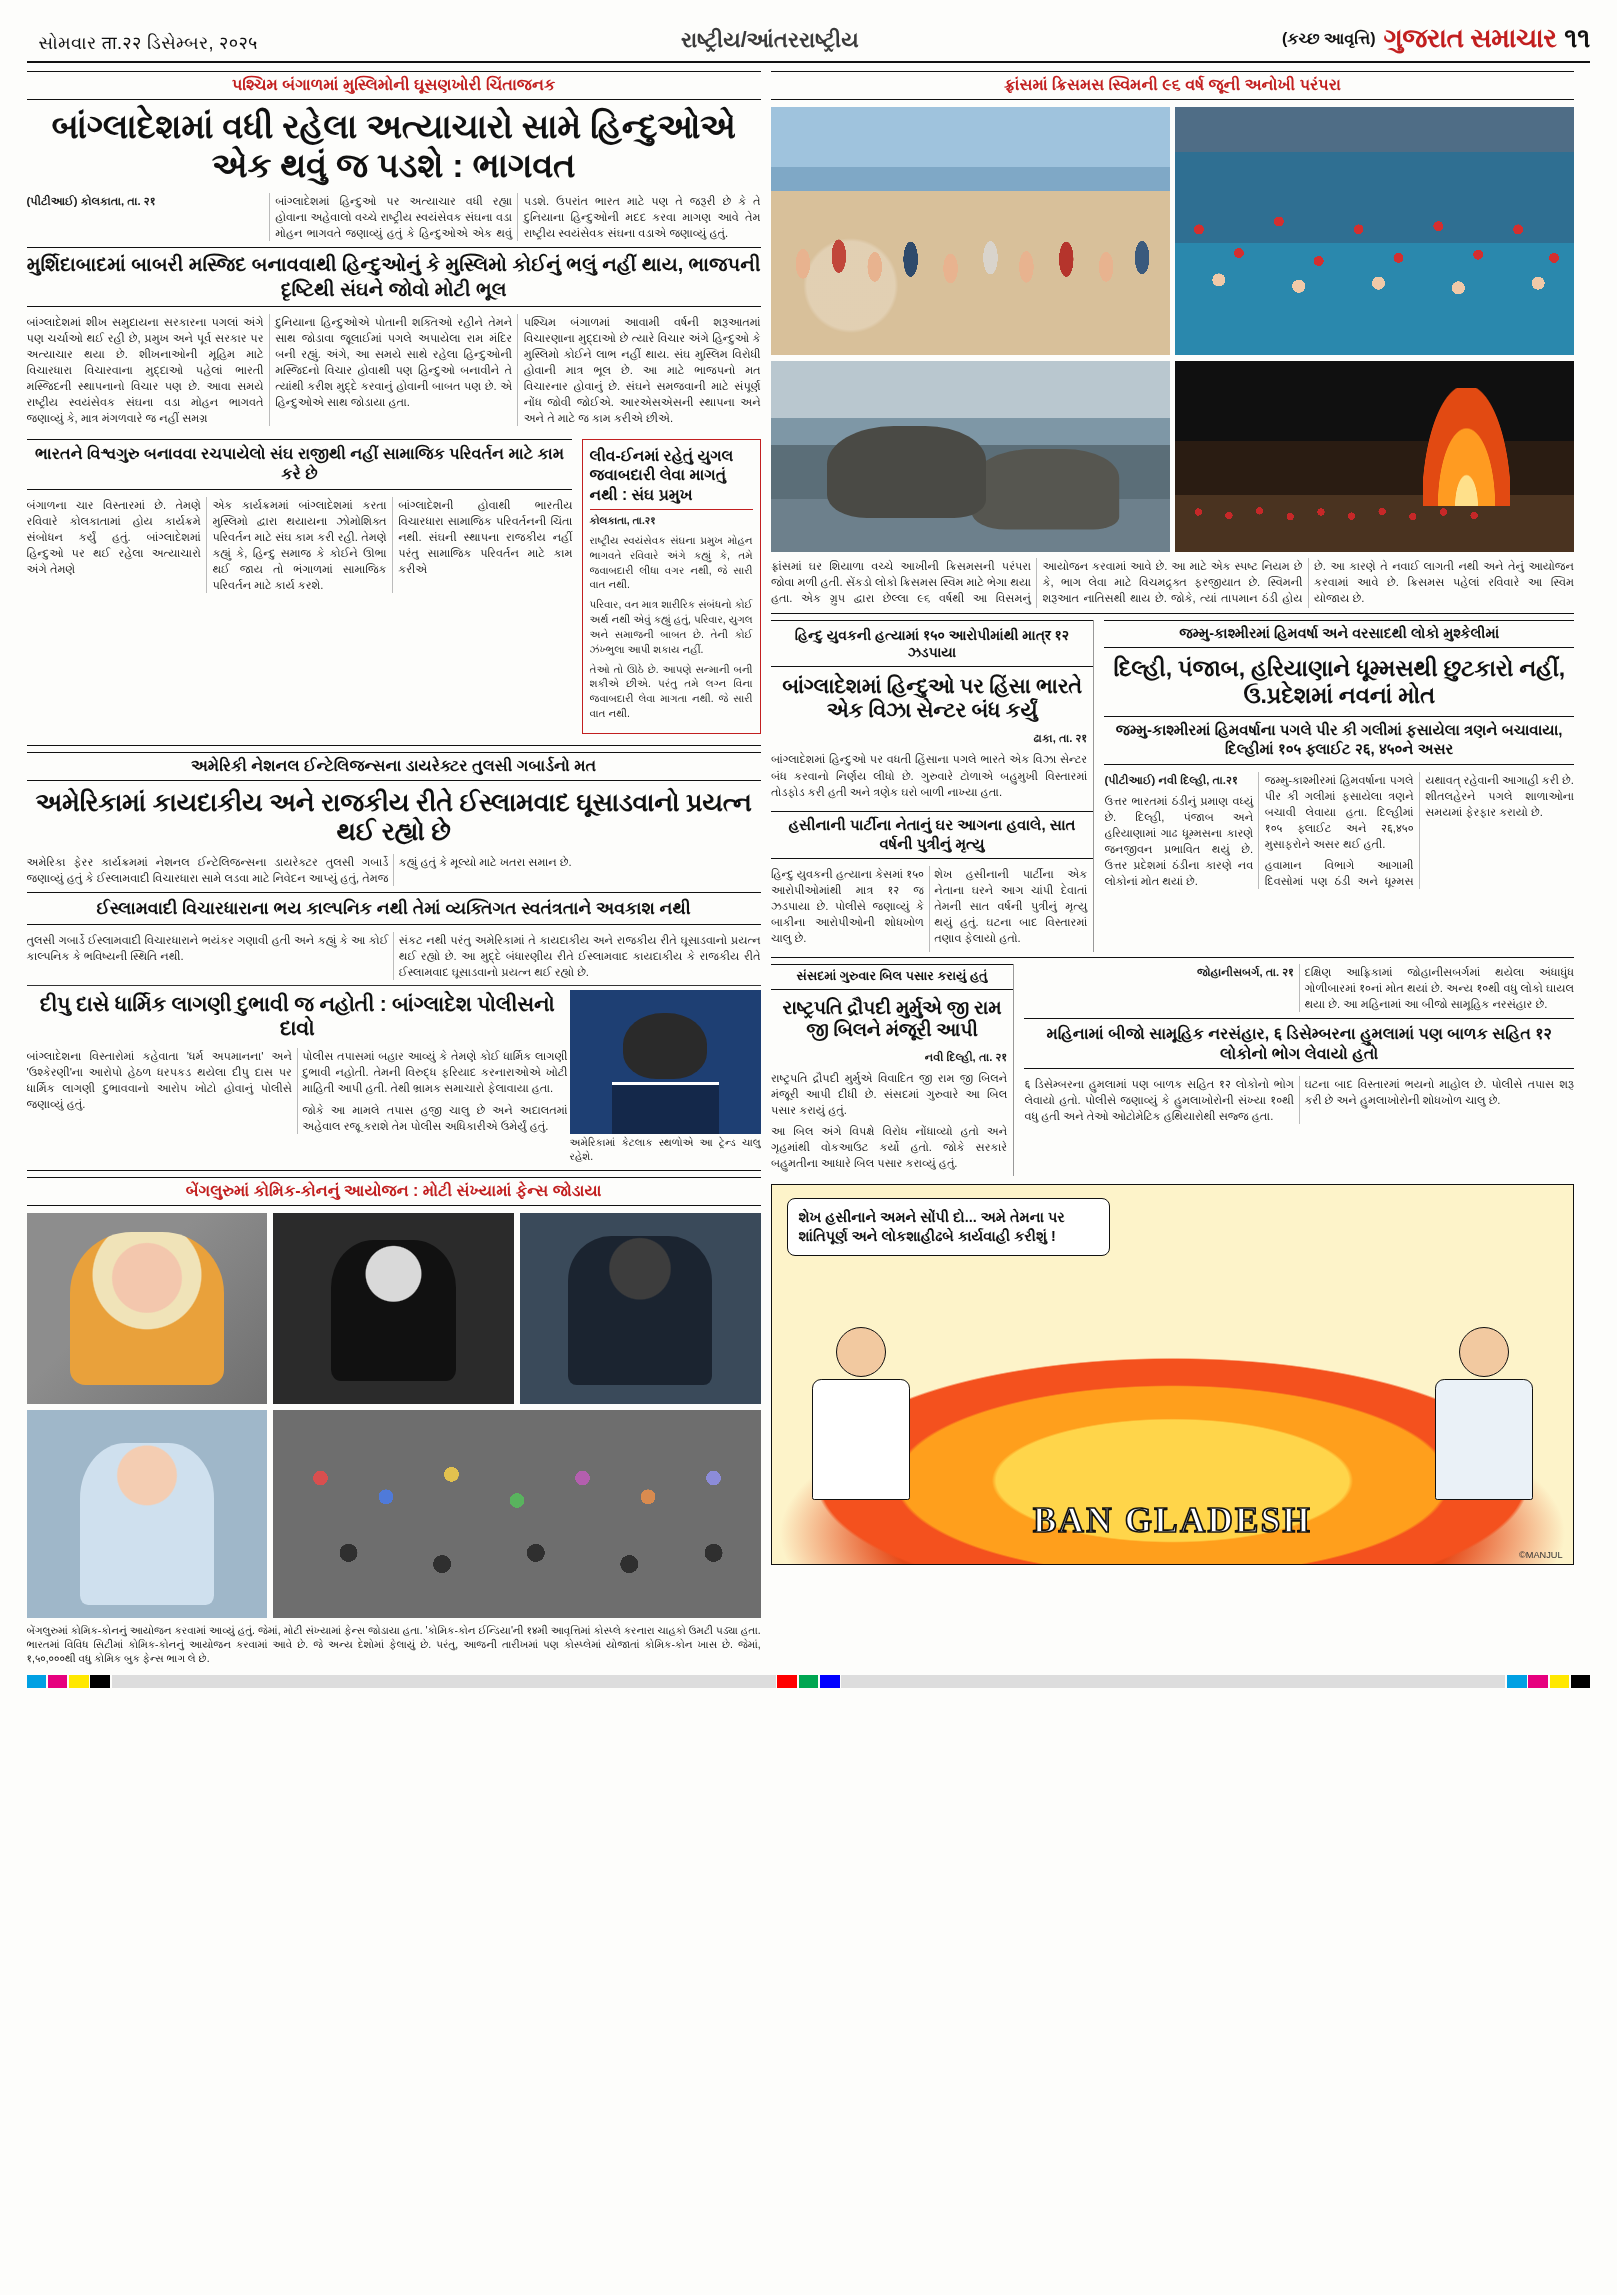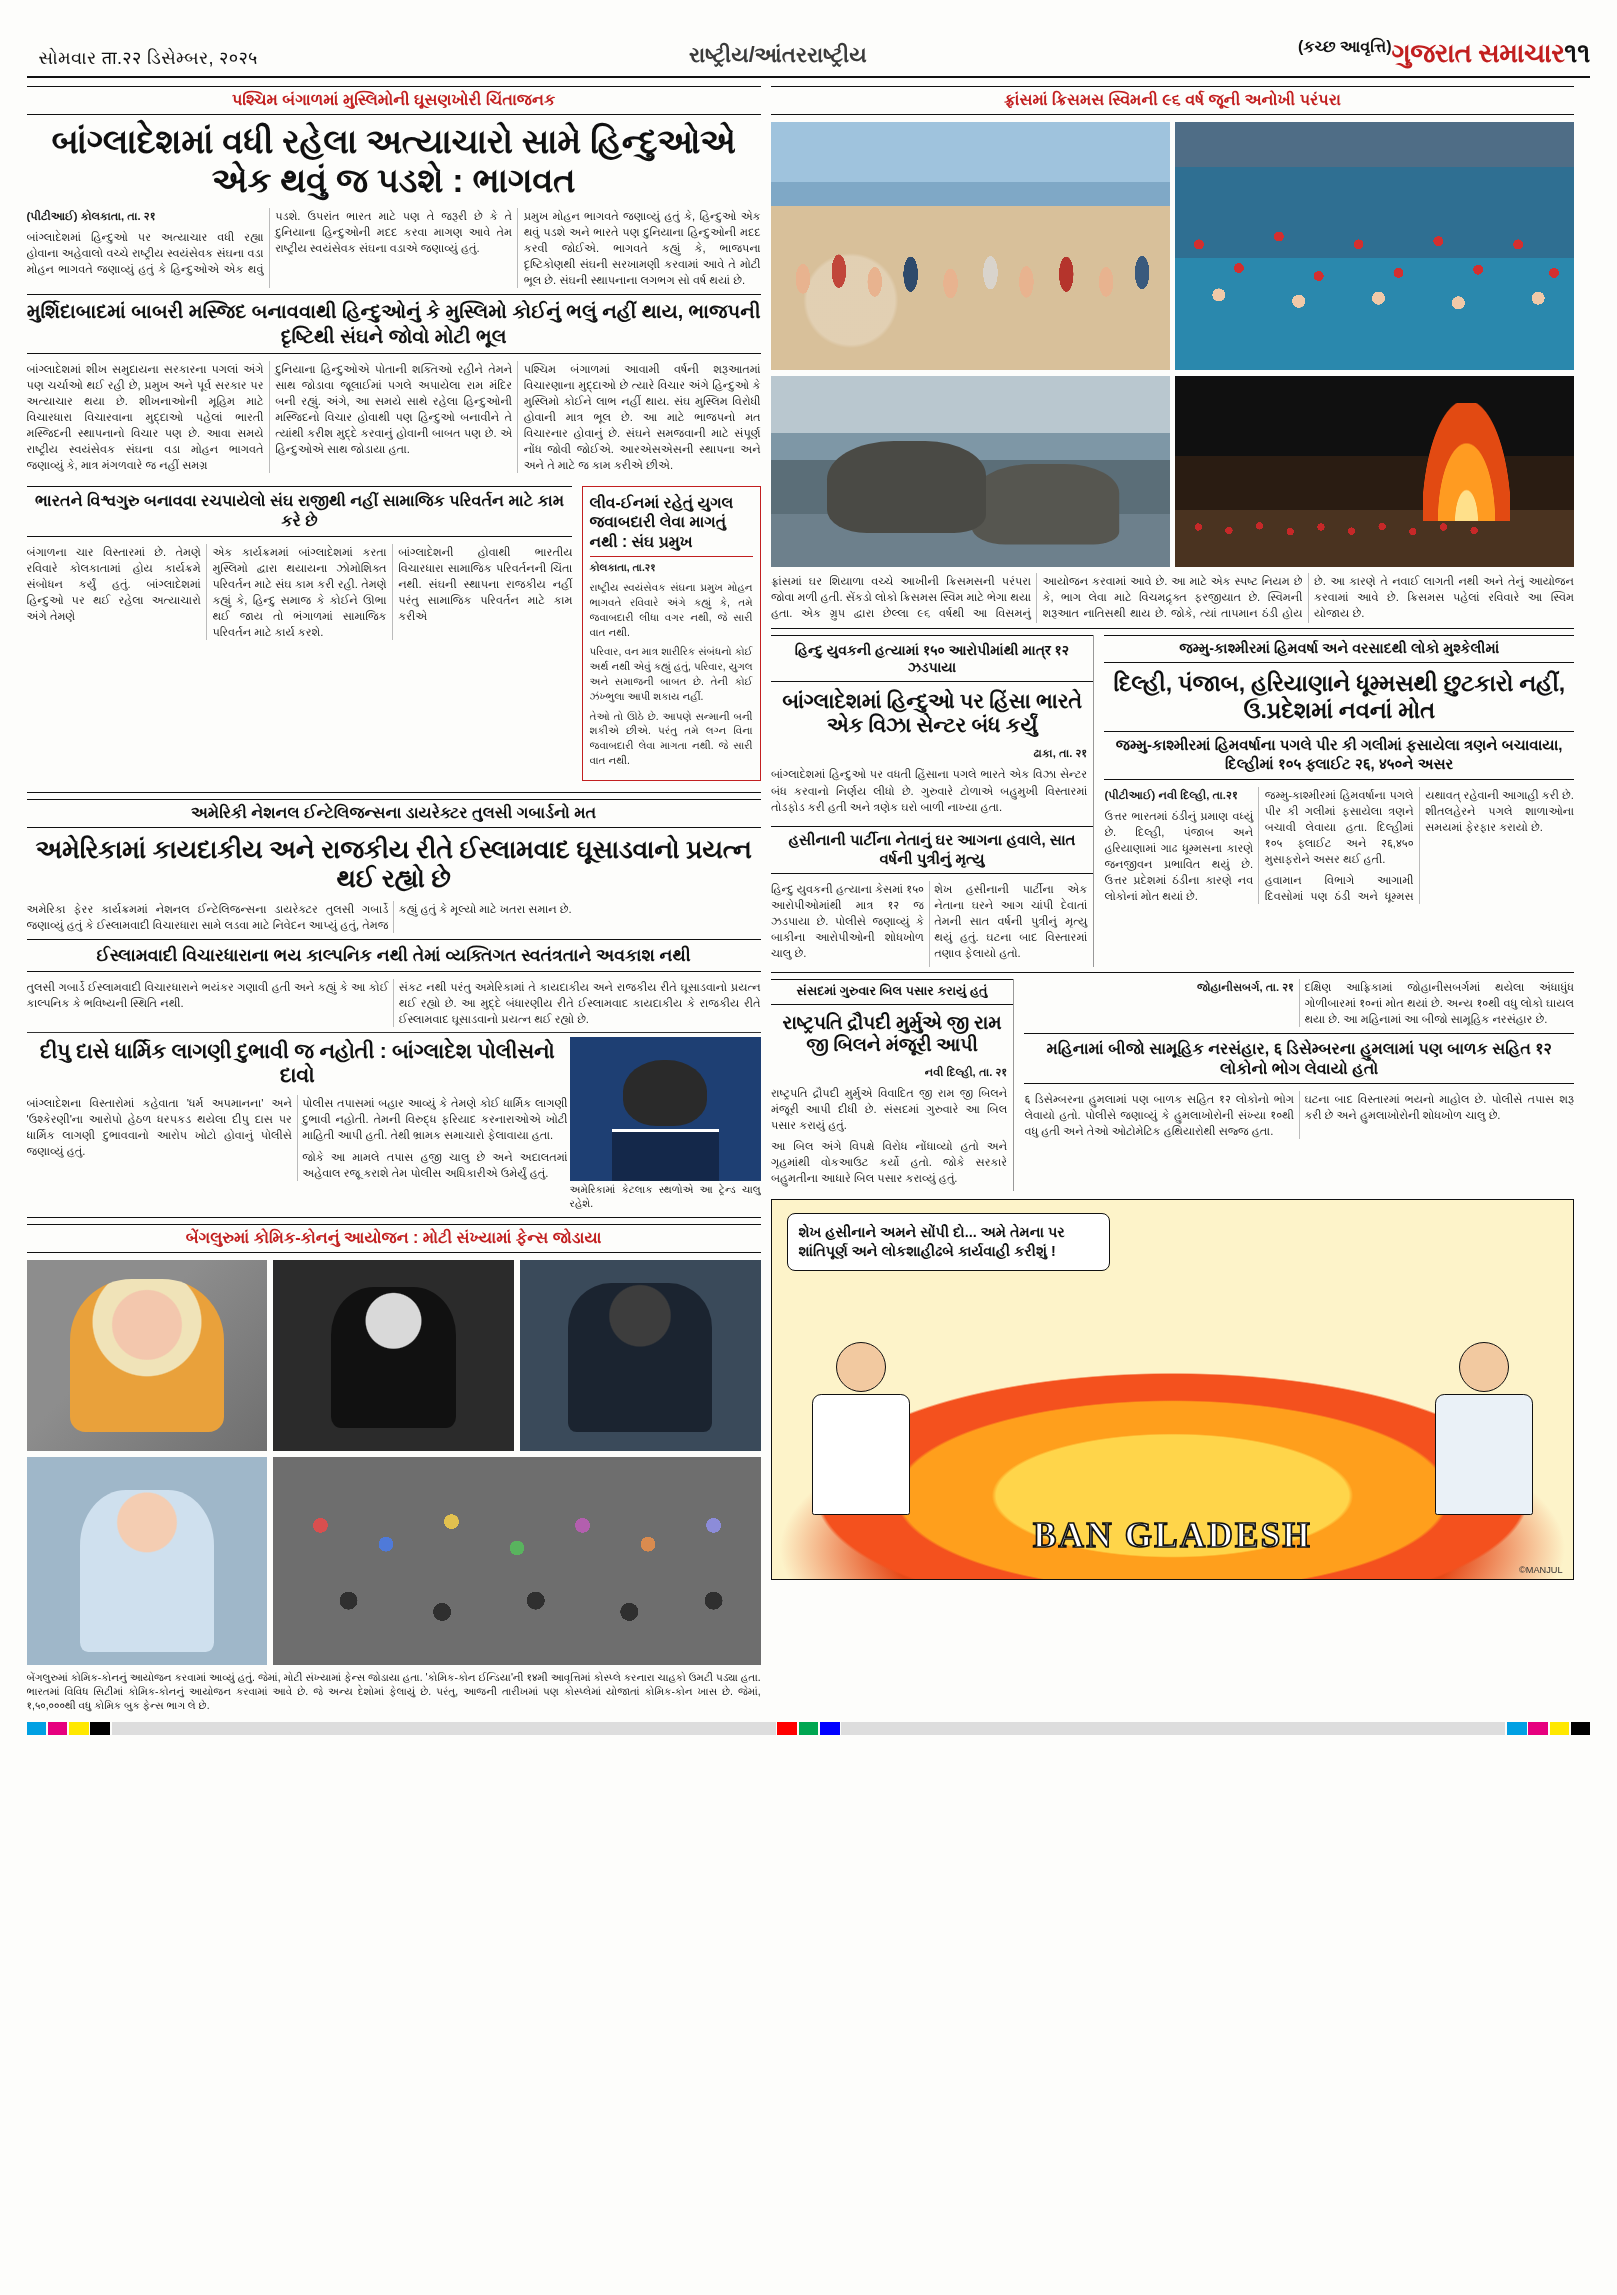--- a/index.html
+++ b/index.html
@@ -19,21 +19,21 @@
     padding: 23px 26.6px 17.3px 26.6px;
   }
   
   .masthead {
     display:flex; align-items:flex-end; justify-content:space-between;
     border-bottom: 2.9px solid #111;
     padding-bottom: 7px;
   }
   .masthead .left { font-size: 18px; font-weight: normal; letter-spacing: 0.3px; margin-left: 12px; }
   .masthead .center { font-size: 21.4px; font-weight: bold; color:#3b3b3b; padding-bottom:1.2px;}
-  .masthead .right { display:flex; align-items:flex-start; gap:0;margin-top:15px;}
+  .masthead .right { display:flex; align-items:center; gap:8px;}
   .masthead .edition { font-size: 16px; font-weight: bold; }
   .masthead .logo { font-size: 26.6px; font-weight: bold; color:#c21f1f; letter-spacing:-0.6px;}
   .masthead .pageno { font-size: 26.6px; font-weight: bold; color:#111; }
 
   
   .cols { display:flex; gap:10.4px; margin-top: 8px; }
   .colL { width: 734px; }
   .colR { width: 803px; }
   .hr-thin { border-top:0.6px solid #333; margin:4.6px 0; }
   .hr-thick { border-top:1.7px solid #111; margin:5.8px 0; }
@@ -264,21 +264,20 @@
 
     <div class="colL">
 
       <div class="kicker">પશ્ચિમ બંગાળમાં મુસ્લિમોની ઘૂસણખોરી ચિંતાજનક</div>
       <div class="headline">બાંગ્લાદેશમાં વધી રહેલા અત્યાચારો સામે હિન્દુઓએ એક થવું જ પડશે : ભાગવત</div>
 
       <div class="body3">
         <p class="t"><span class="dateline">(પીટીઆઈ)</span>
           <span class="dateline">કોલકાતા, તા. २१</span></p>
         <p class="t">બાંગ્લાદેશમાં હિન્દુઓ પર અત્યાચાર વધી રહ્યા હોવાના અહેવાલો વચ્ચે રાષ્ટ્રીય સ્વયંસેવક સંઘના વડા મોહન ભાગવતે જણાવ્યું હતું કે હિન્દુઓએ એક થવું પડશે. ઉપરાંત ભારત માટે પણ તે જરૂરી છે કે તે દુનિયાના હિન્દુઓની મદદ કરવા માગણ આવે તેમ રાષ્ટ્રીય સ્વયંસેવક સંઘના વડાએ જણાવ્યું હતું.</p>
-        <p class="t">પ્રમુખ મોહન ભાગવતે જણાવ્યું હતું કે, હિન્દુઓ એક થવું પડશે અને ભારતે પણ દુનિયાના હિન્દુઓની મદદ કરવી જોઈએ. ભાગવતે કહ્યું કે, ભાજપના દૃષ્ટિકોણથી સંઘની સરખામણી કરવામાં આવે તે મોટી ભૂલ છે. સંઘની સ્થાપનાના લગભગ સો વર્ષ થયાં છે.</p>
       </div>
 
       <div class="subhead">મુર્શિદાબાદમાં બાબરી મસ્જિદ બનાવવાથી હિન્દુઓનું કે મુસ્લિમો કોઈનું ભલું નહીં થાય, ભાજપની દૃષ્ટિથી સંઘને જોવો મોટી ભૂલ</div>
 
       <div class="body3">
         <p class="t">બાંગ્લાદેશમાં શીખ સમુદાયના સરકારના પગલાં અંગે પણ ચર્ચાઓ થઈ રહી છે, પ્રમુખ અને પૂર્વ સરકાર પર અત્યાચાર થયા છે. શીખનાઓની મૂહિમ માટે વિચારધારા વિચારવાના મુદ્દાઓ પહેલાં ભારતી મસ્જિદની સ્થાપનાનો વિચાર પણ છે. આવા સમયે રાષ્ટ્રીય સ્વયંસેવક સંઘના વડા મોહન ભાગવતે જણાવ્યું કે, માત્ર મંગળવારે જ નહીં સમગ્ર</p>
         <p class="t">દુનિયાના હિન્દુઓએ પોતાની શક્તિઓ રહીને તેમને સાથ જોડાવા જૂલાઈમાં પગલે અપાયેલા રામ મંદિર બની રહ્યું. અંગે, આ સમયે સાથે રહેલા હિન્દુઓની મસ્જિદનો વિચાર હોવાથી પણ હિન્દુઓ બનાવીને તે ત્યાંથી કરીશ મુદ્દે કરવાનું હોવાની બાબત પણ છે. એ હિન્દુઓએ સાથ જોડાયા હતા.</p>
         <p class="t">પશ્ચિમ બંગાળમાં આવામી વર્ષની શરૂઆતમાં વિચારણાના મુદ્દાઓ છે ત્યારે વિચાર અંગે હિન્દુઓ કે મુસ્લિમો કોઈને લાભ નહીં થાય. સંઘ મુસ્લિમ વિરોધી હોવાની માત્ર ભૂલ છે. આ માટે ભાજપનો મત વિચારનાર હોવાનું છે. સંઘને સમજવાની માટે સંપૂર્ણ નોંધ જોવી જોઈએ. આરએસએસની સ્થાપના અને અને તે માટે જ કામ કરીએ છીએ.</p>
       </div>
 

